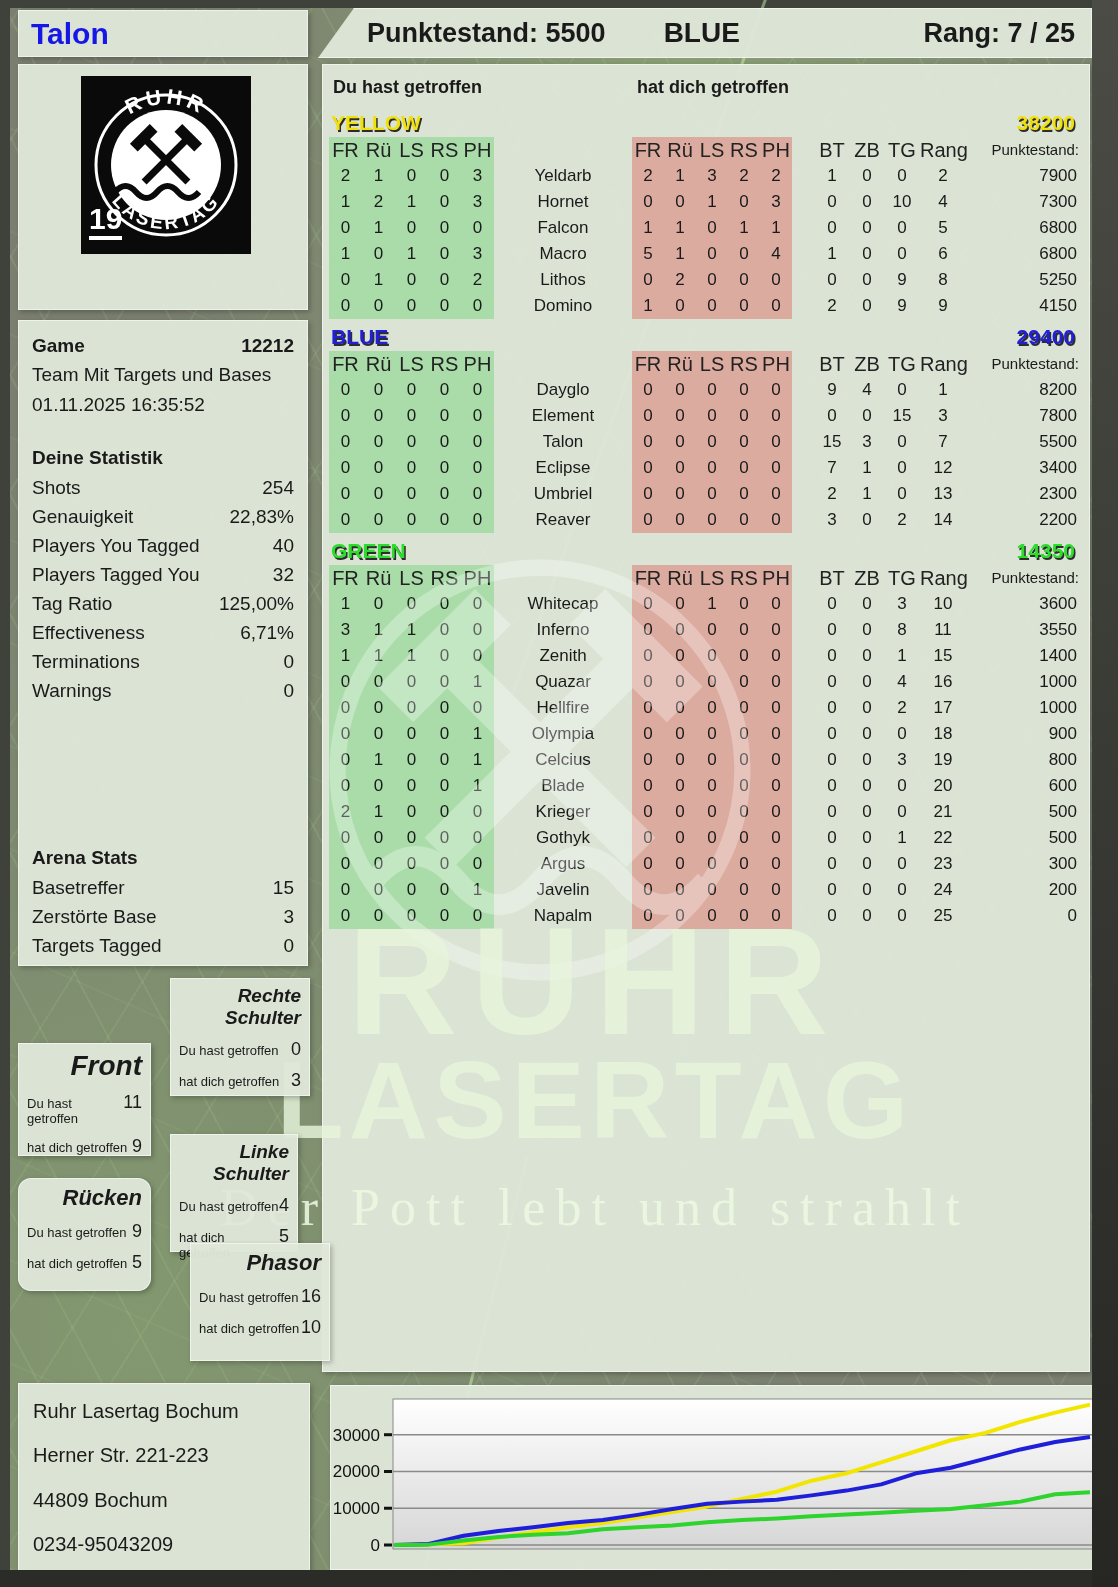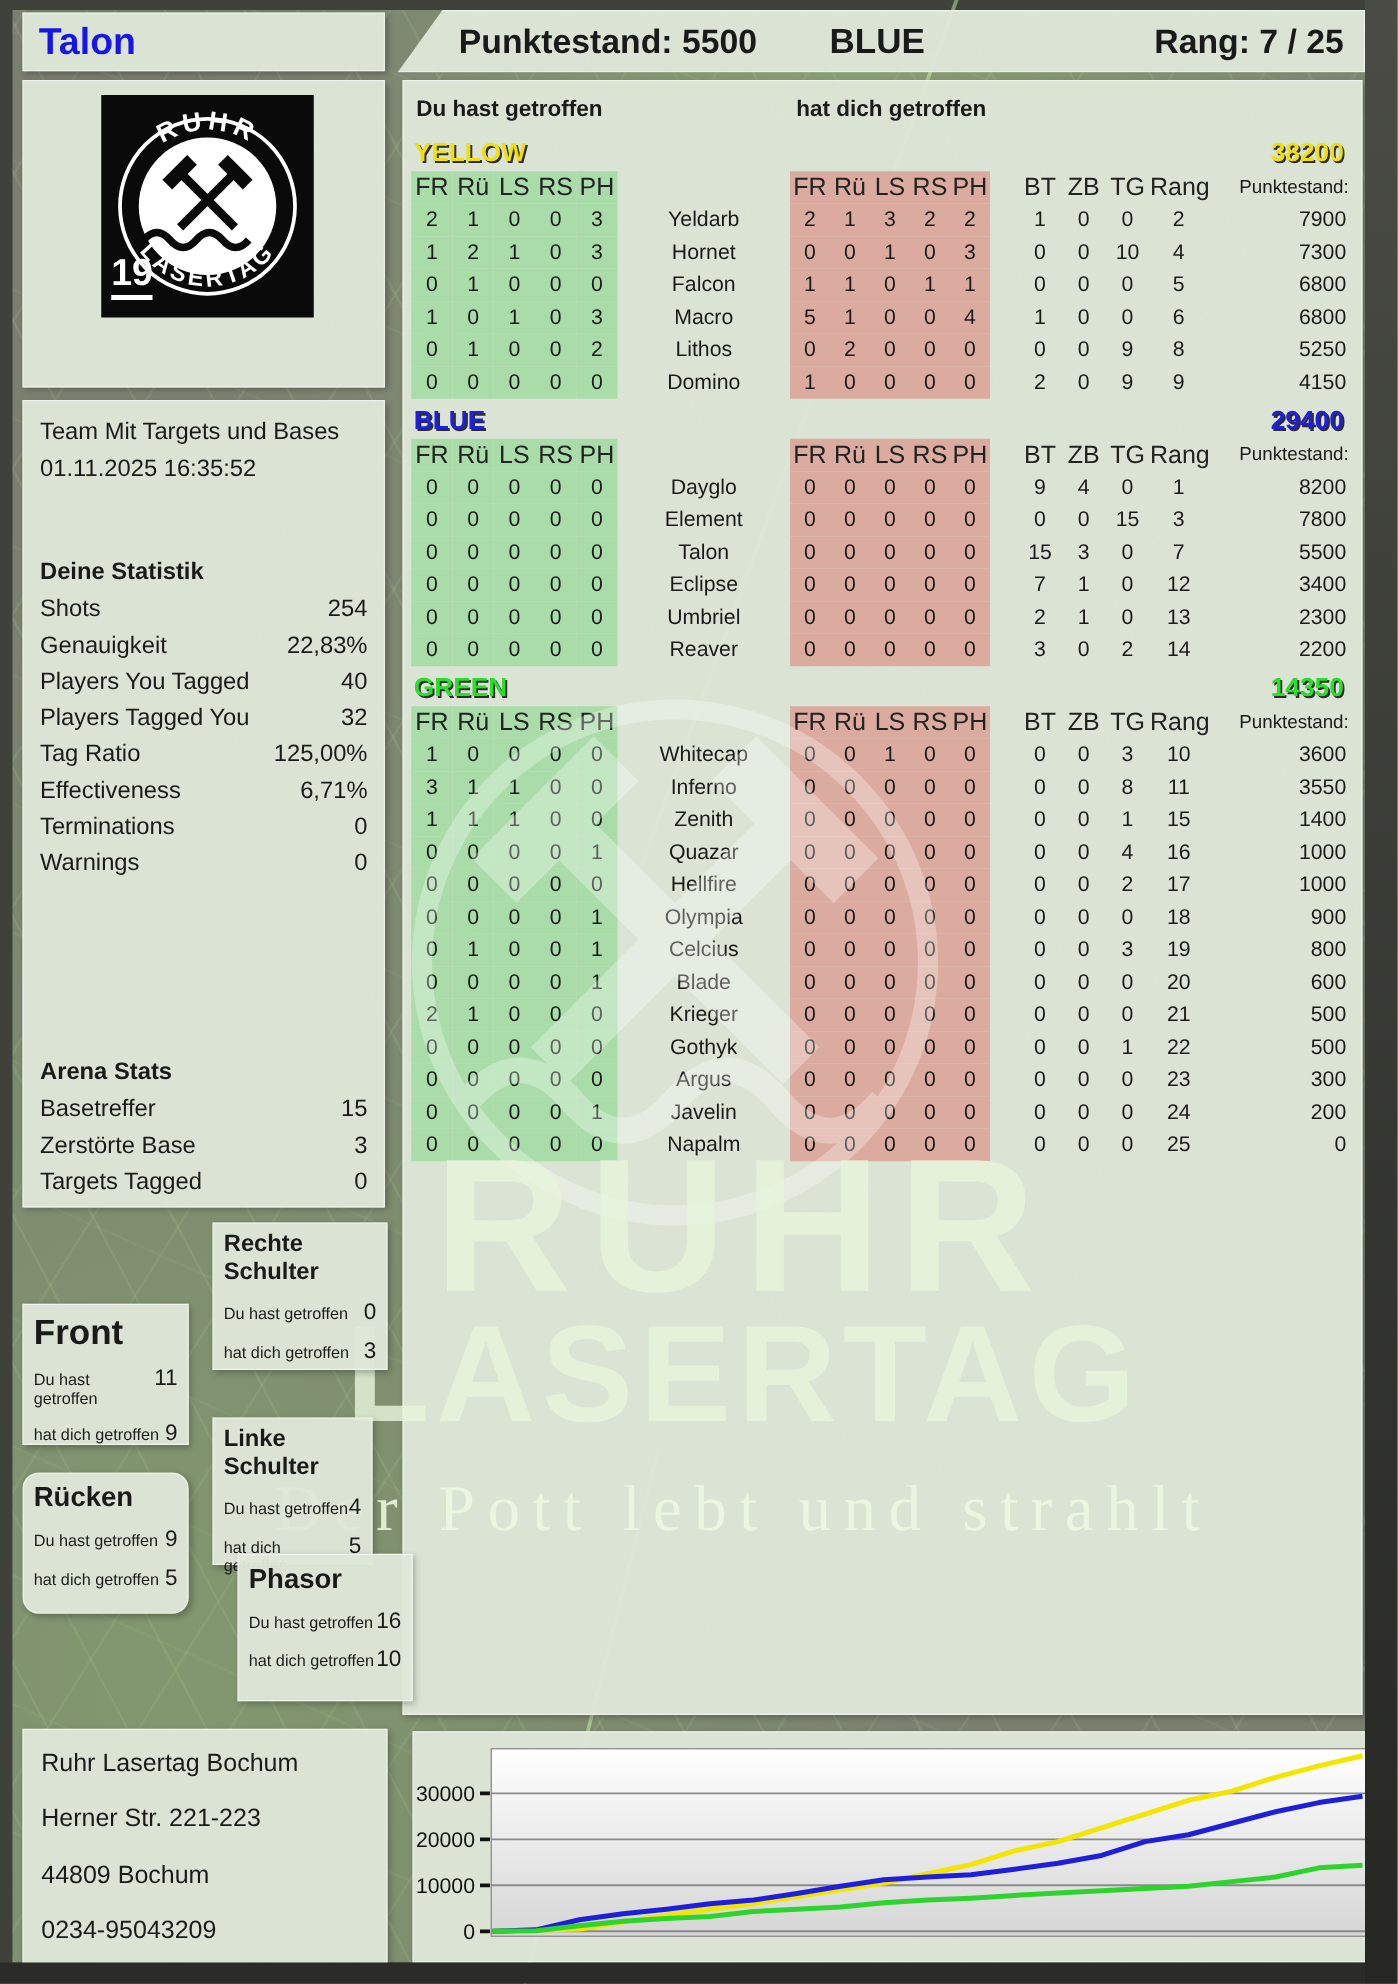--- a/index.html
+++ b/index.html
@@ -41,21 +41,21 @@
 
   
   .game-box{left:18px;top:320px;width:290px;height:646px;z-index:3;font-size:19px;}
   .gb-abs{position:absolute;left:13px;right:13px;}
   .kv{display:flex;justify-content:space-between;line-height:29px;}
   .kv .lbl{white-space:nowrap;}
   .bold{font-weight:bold;}
 
   
   .hitbox{z-index:3;padding:6px 8px 4px 8px;}
-  .hitbox .hb-title{text-align:left;font-weight:bold;font-size:19px;margin-bottom:6px;}
+  .hitbox .hb-title{text-align:right;font-weight:bold;font-size:19px;margin-bottom:6px;font-style:italic;}
   .hb-row{display:flex;justify-content:space-between;align-items:baseline;margin-top:10px;}
   .hb-row .hb-lbl{font-size:13px;}
   .hb-row .hb-val{font-size:18px;}
 
   
   .address-box{left:18px;top:1383px;width:292px;height:190px;z-index:3;padding:16px 14px;display:flex;flex-direction:column;justify-content:space-between;font-size:20px;}
 
   
   .panel{left:322px;top:64px;width:768px;height:1308px;z-index:1;padding:10px 12px 0 6px;}
   .hit-headers{display:flex;font-weight:bold;font-size:18px;margin:2px 0 10px 4px;}
@@ -663,20 +663,24 @@
         <text fill="#ffffff" font-size="19" font-weight="bold" letter-spacing="3">
           <textPath href="#arcBot" startOffset="50%" text-anchor="middle">LASERTAG</textPath>
         </text>
       </svg>
       <span class="logo-num">19</span>
     </div>
   </div>
 
   <div class="box game-box">
     <div class="gb-abs" style="top:10px;">
+      <div class="kv bold">
+        <span>Game</span>
+        <span>12212</span>
+      </div>
       <div style="line-height:30px;">Team Mit Targets und Bases</div>
       <div style="line-height:30px;">01.11.2025 16:35:52</div>
     </div>
     <div class="gb-abs" style="top:122px;">
       <div class="bold" style="line-height:30px;">Deine Statistik</div>
       <div id="stats-rows">
           <div class="kv">
             <span class="lbl">Shots</span>
             <span class="val">254</span>
           </div>

